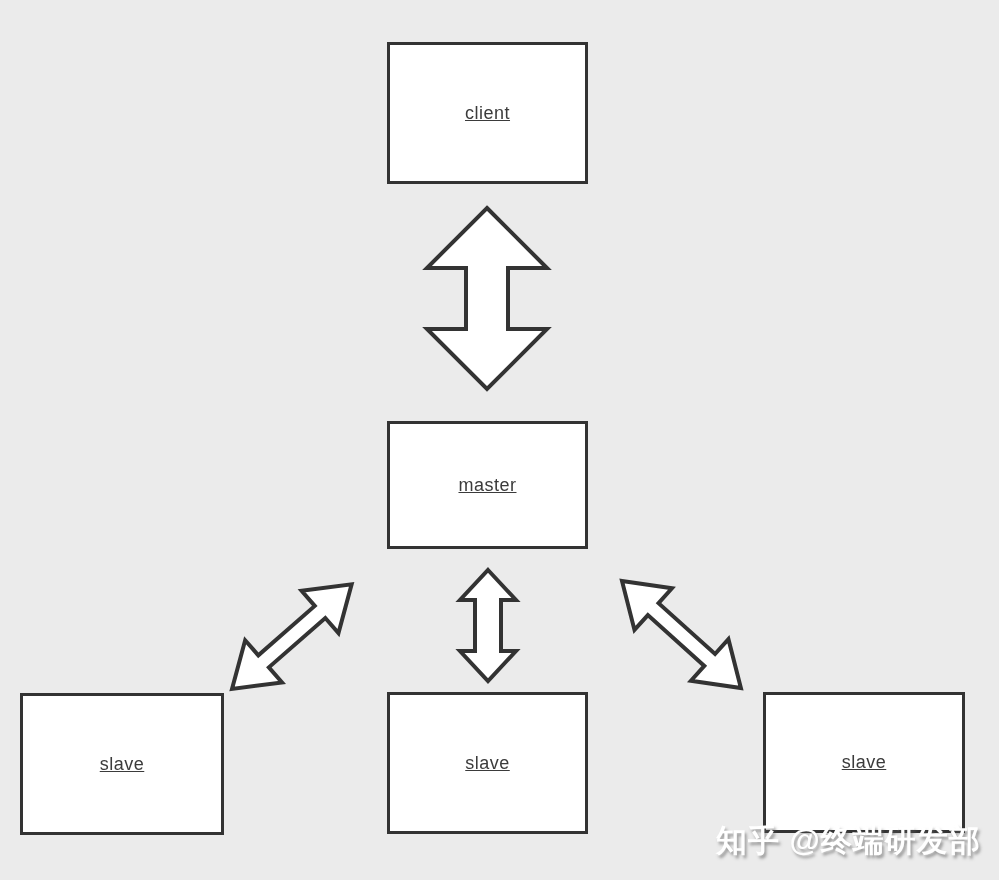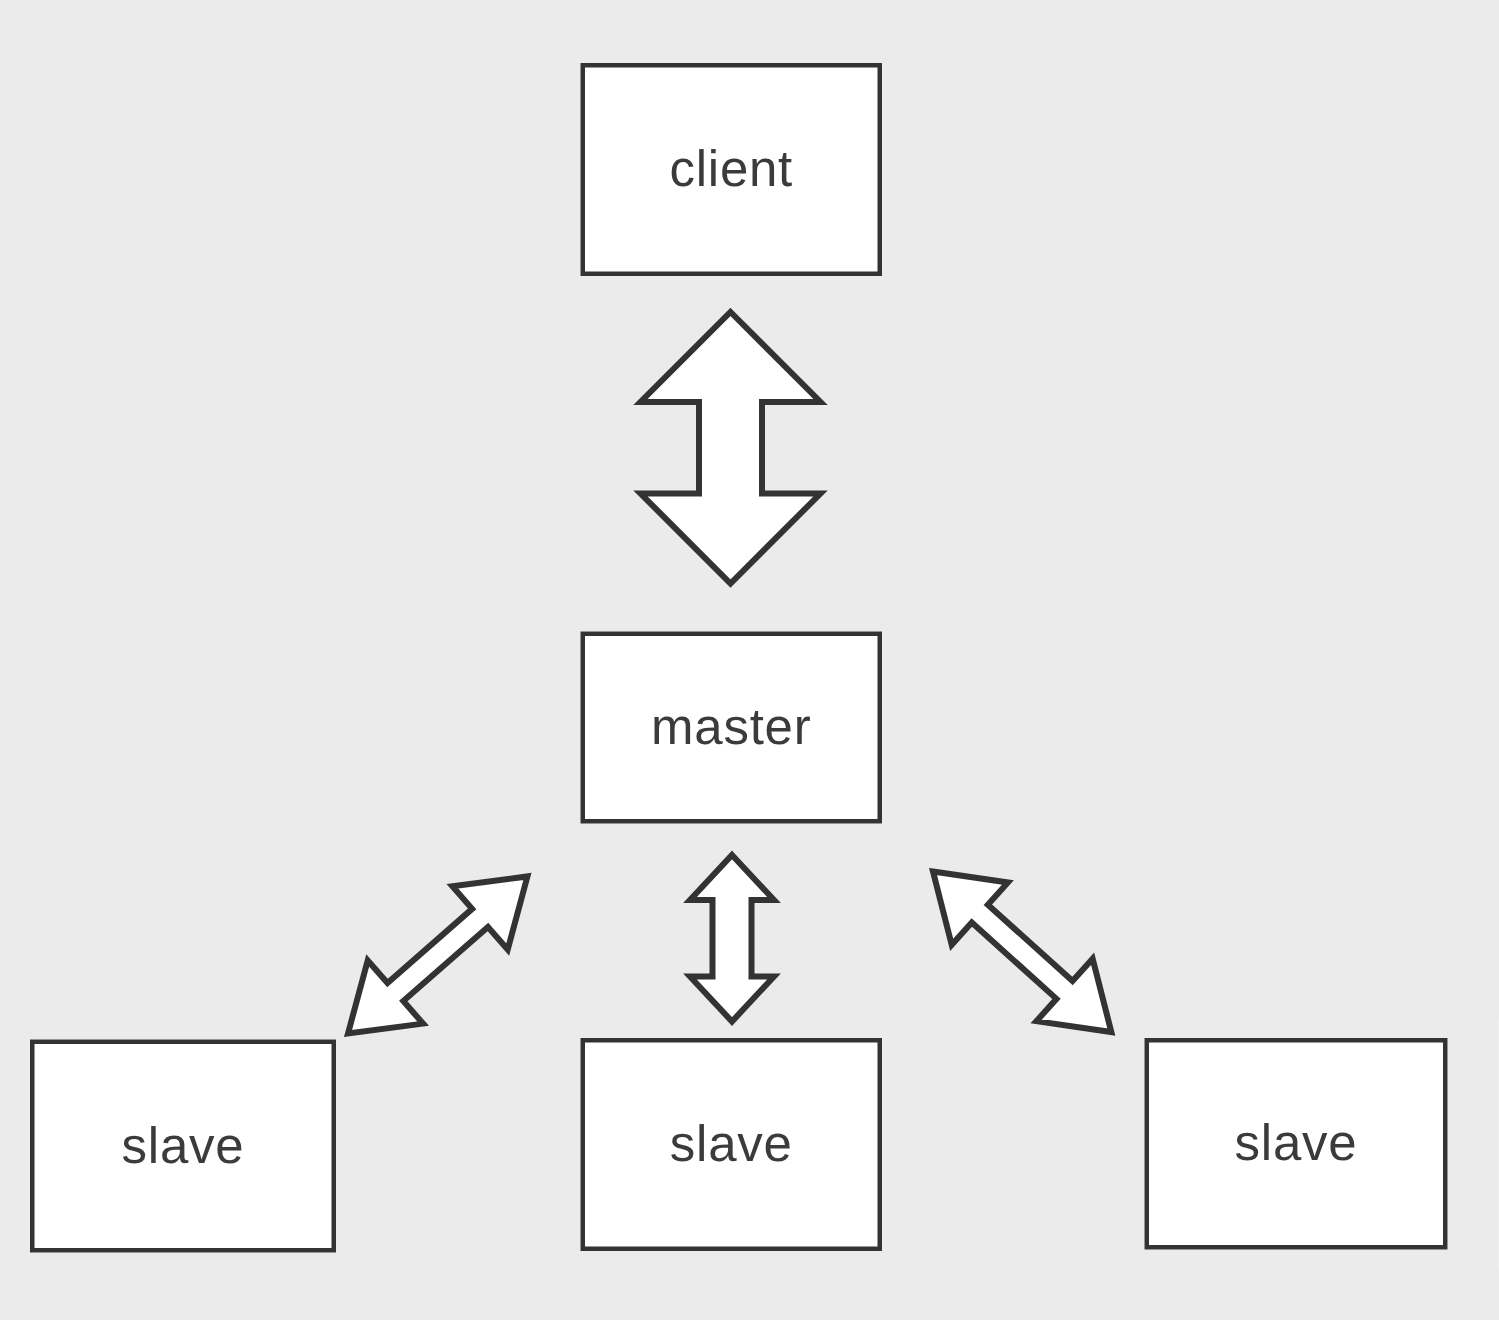--- a/index.html
+++ b/index.html
@@ -20,23 +20,24 @@
     position: absolute;
     background: #ffffff;
     border: 3px solid #333333;
     display: flex;
     align-items: center;
     justify-content: center;
     box-sizing: border-box;
     z-index: 2;
   }
   .node .label {
-    font-size: 34px;
+    font-size: 18px;
     color: #3b3b3b;
     letter-spacing: 0.5px;
+    text-decoration: underline;
   }
   .node-client { left: 387px; top: 42px;  width: 201px; height: 142px; }
   .node-master { left: 387px; top: 421px; width: 201px; height: 128px; }
   .node-slave-left   { left: 20px;  top: 693px; width: 204px; height: 142px; }
   .node-slave-center { left: 387px; top: 692px; width: 201px; height: 142px; }
   .node-slave-right  { left: 763px; top: 692px; width: 202px; height: 141px; }
   svg.arrows {
     position: absolute;
     left: 0;
     top: 0;
@@ -92,14 +93,15 @@
   </div>
 
   <div class="node node-slave-center">
     <span class="label">slave</span>
   </div>
 
   <div class="node node-slave-right">
     <span class="label">slave</span>
   </div>
 
+  <div class="watermark">知乎 @终端研发部</div>
 
 </div>
 
 </body></html>

